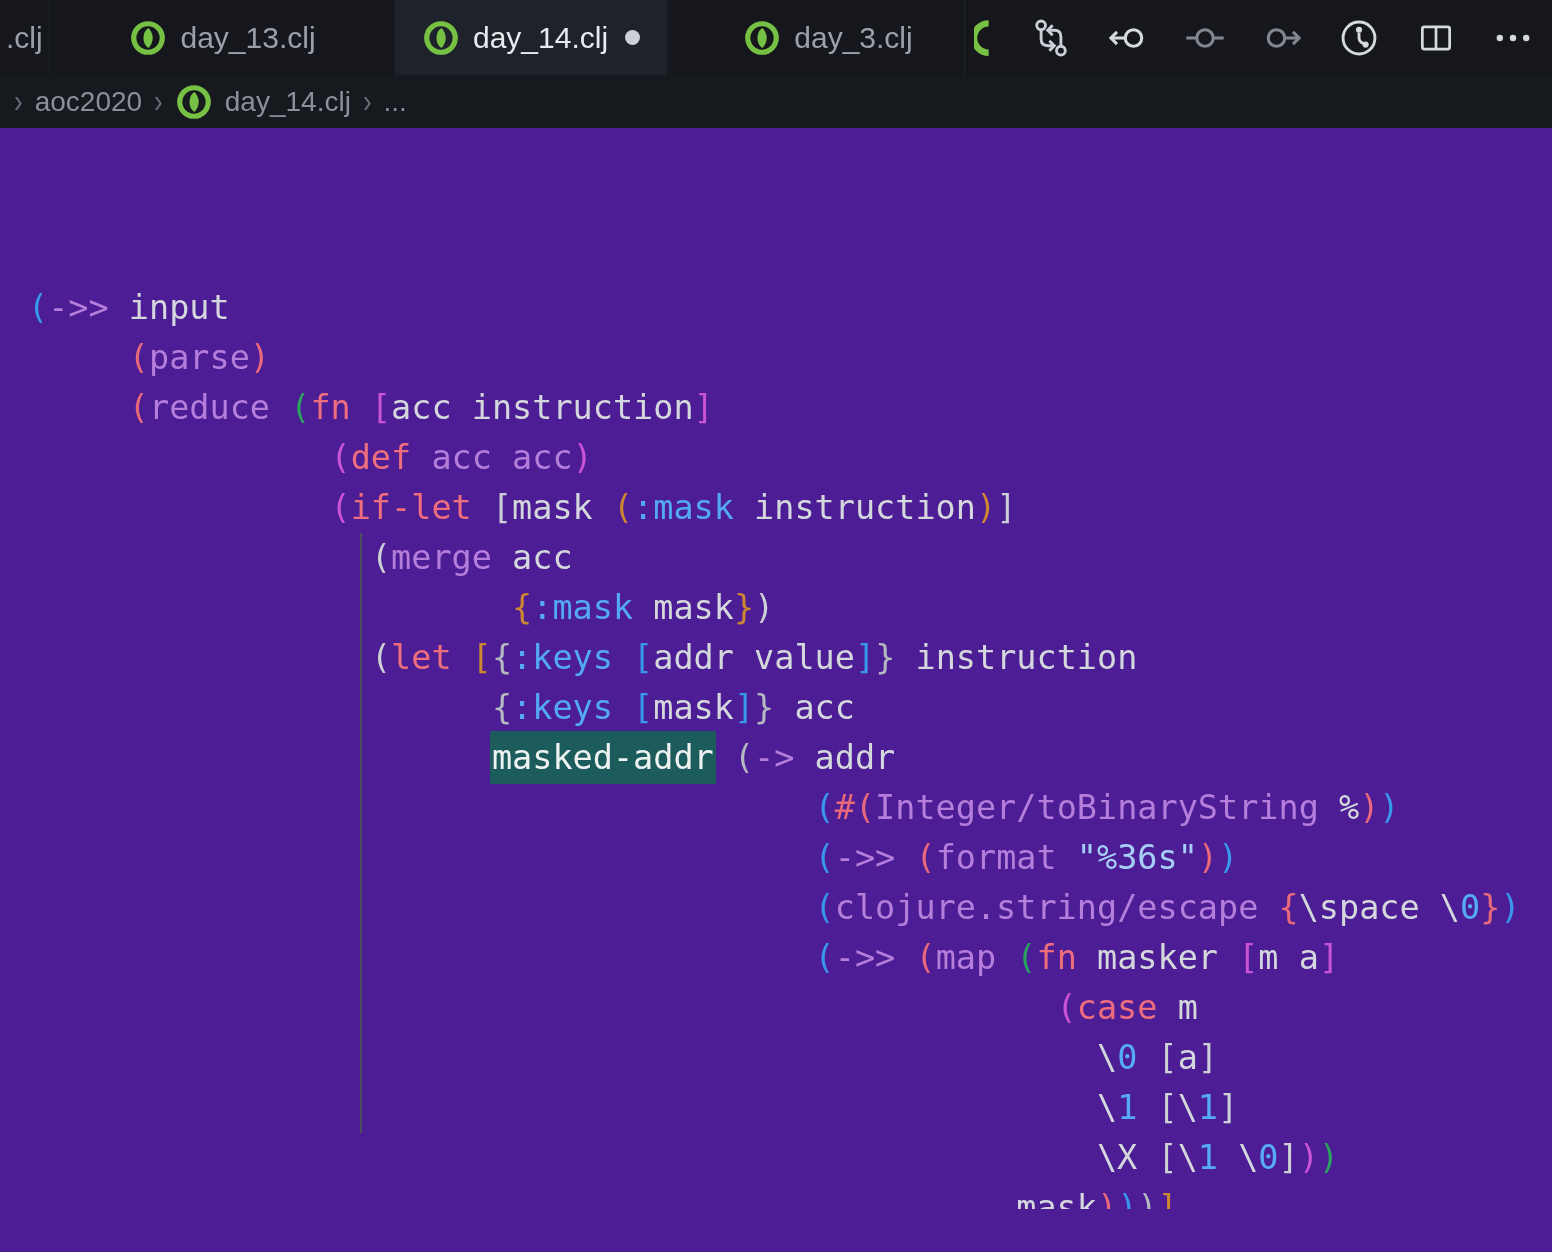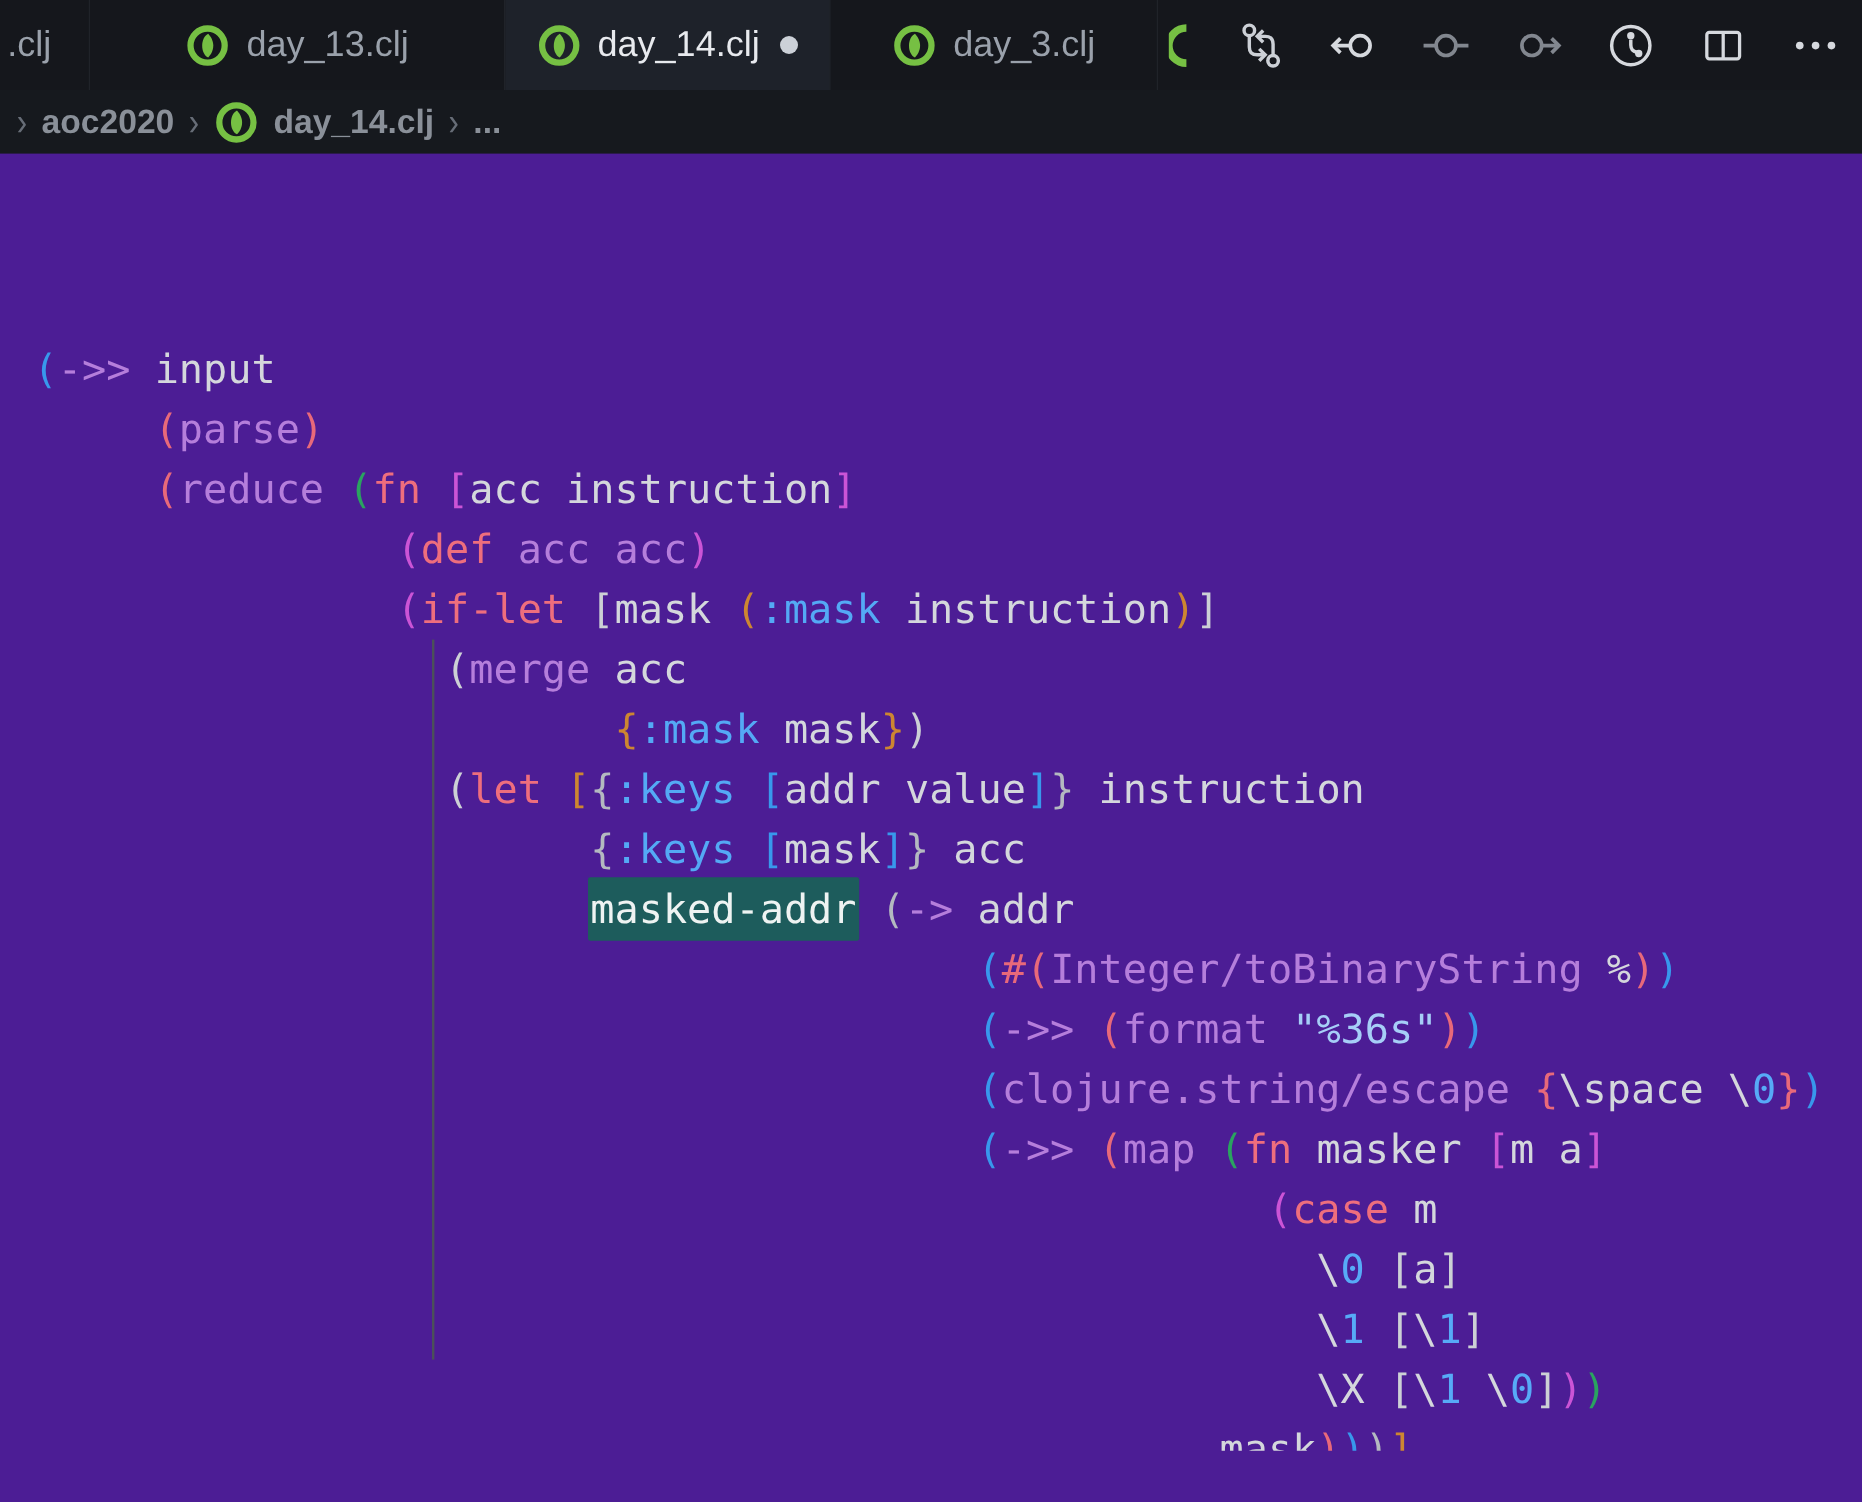--- a/index.html
+++ b/index.html
@@ -13,21 +13,21 @@
   .tab.partial{width:75px;justify-content:flex-start;padding-left:6px;}
   .tab.active{background:#1e222a;color:#e8eaee;}
   .tab .dot{width:15px;height:15px;border-radius:50%;background:#ccd1d8;margin-left:4px;}
   #tab-actions{margin-left:auto;display:flex;align-items:center;gap:31px;padding:0 16px 0 8px;}
   .action{width:46px;height:46px;display:flex;align-items:center;justify-content:center;cursor:pointer;}
   .action.narrow{width:24px;}
   
   #breadcrumb{height:53px;display:flex;align-items:center;gap:12px;padding-left:14px;
               color:#8a9099;font-size:28px;background:#16191e;}
   #breadcrumb .chev{color:#676d77;font-size:26px;transform:scaleY(1.25);}
-  #breadcrumb .crumb{cursor:pointer;font-weight:bold;}
+  #breadcrumb .crumb{cursor:pointer;}
   #breadcrumb .dots{color:#8a9099;}
   
   #editor{position:relative;height:1076px;padding-top:5px;overflow:hidden;
           font-family:"DejaVu Sans Mono","Liberation Mono",monospace;
           font-size:33.5px;line-height:50px;white-space:pre;color:var(--tok-txt,#d4d7dc);padding-left:28px;}
   .code-line{height:50px;}
   .tk-p1{color:var(--tok-p1);} .tk-p2{color:var(--tok-p2);} .tk-p3{color:var(--tok-p3);}
   .tk-p4{color:var(--tok-p4);} .tk-p5{color:var(--tok-p5);} .tk-p6{color:var(--tok-p6);}
   .tk-p7{color:var(--tok-p7);} .tk-fn{color:var(--tok-fn);} .tk-kw{color:var(--tok-kw);}
   .tk-key{color:var(--tok-key);margin-top:32px;} .tk-str{color:var(--tok-str);} .tk-num{color:var(--tok-num);}
@@ -53,21 +53,21 @@
           <span>day_13.clj</span>
         </div>
         <div class="tab active" style="width: 270px;">
           <svg viewBox="0 0 40 40" width="38" height="38">
             <circle cx="20" cy="20" r="15" fill="none" stroke="#76c043" stroke-width="5.5"></circle>
             <path d="M20.5 9.5c-7 3.5-7 17.5 0 21 2.5-2.5 4.5-6.5 4.5-10.5s-2-8-4.5-10.5z" fill="#76c043"></path>
           </svg>
           <span>day_14.clj</span>
           <span class="dot"></span>
         </div>
-        <div class="tab" style="width: 272px;">
+        <div class="tab" style="width: 272px; margin-left: 25px;">
           <svg viewBox="0 0 40 40" width="38" height="38">
             <circle cx="20" cy="20" r="15" fill="none" stroke="#76c043" stroke-width="5.5"></circle>
             <path d="M20.5 9.5c-7 3.5-7 17.5 0 21 2.5-2.5 4.5-6.5 4.5-10.5s-2-8-4.5-10.5z" fill="#76c043"></path>
           </svg>
           <span>day_3.clj</span>
         </div>
       </div>
     <div id="tab-actions">
         <div class="action narrow">
           <svg viewBox="0 0 24 40" width="22" height="40">

